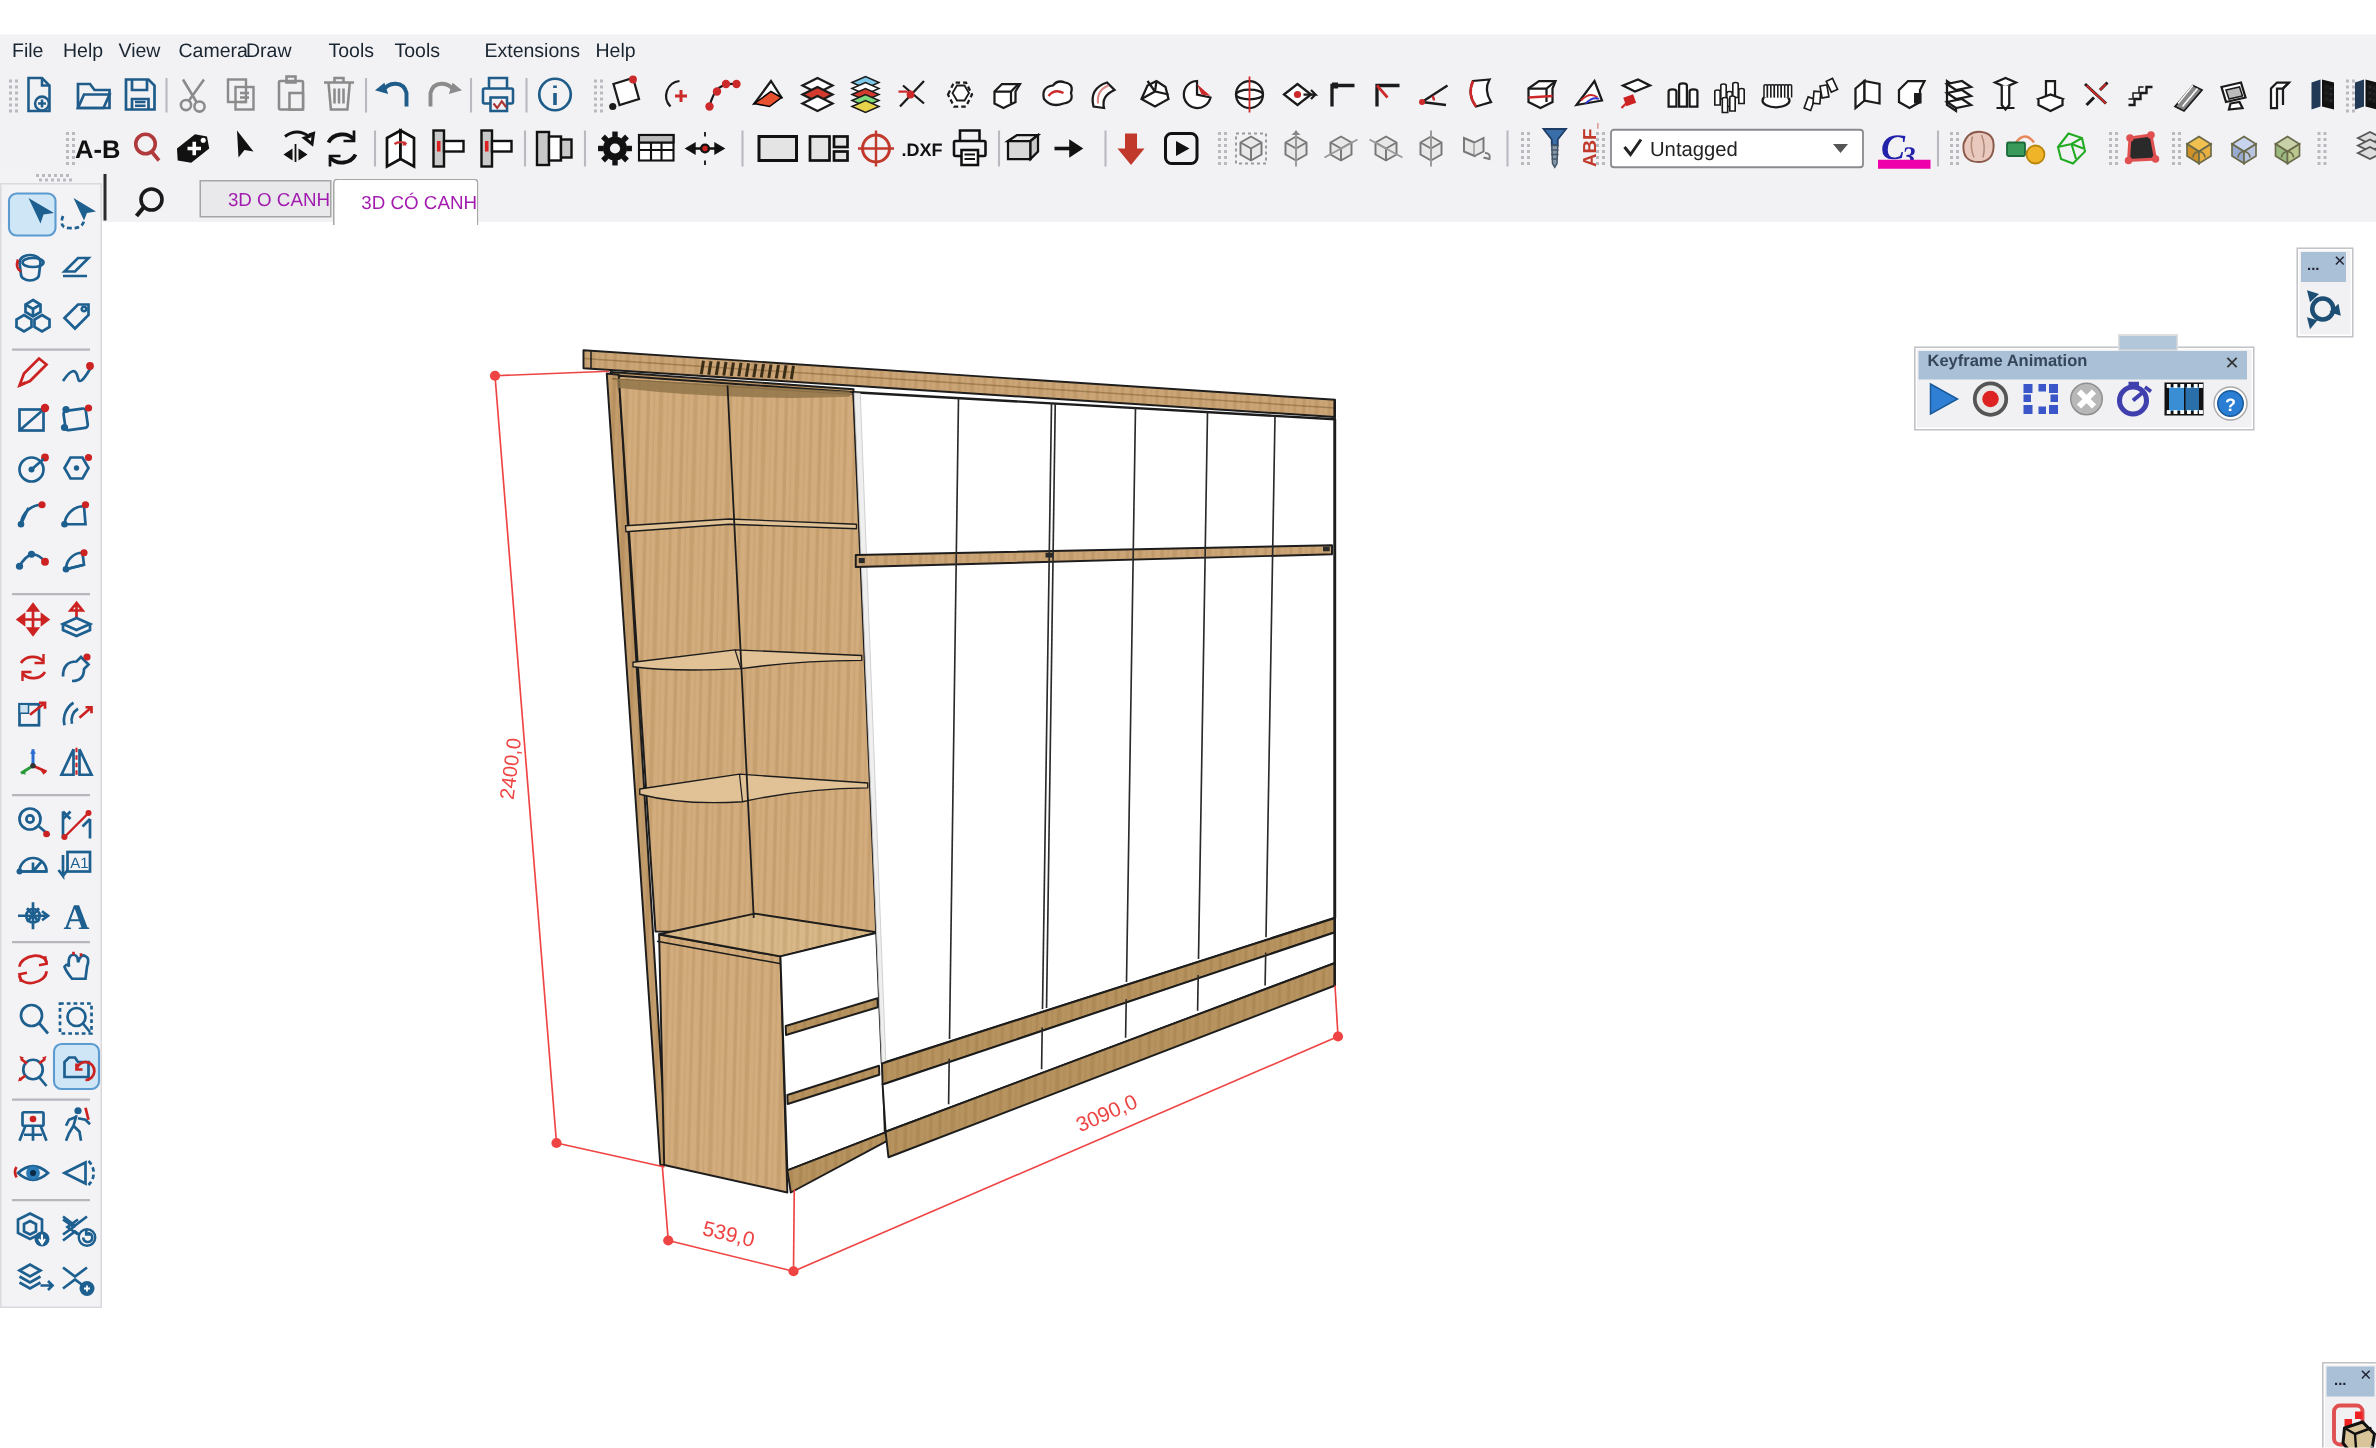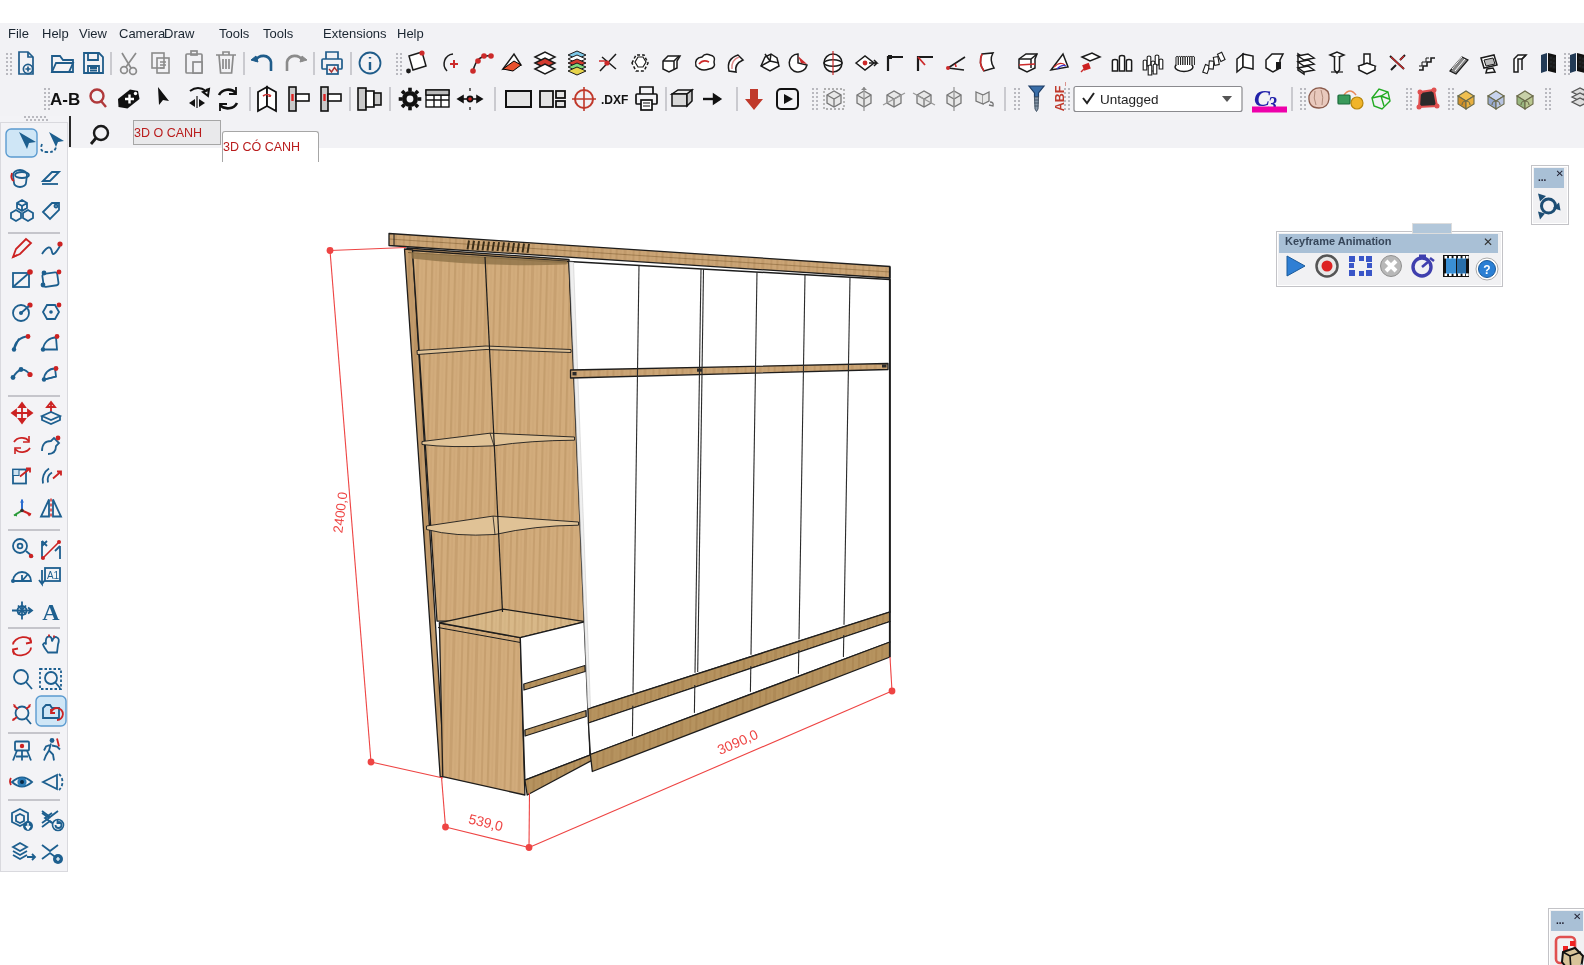--- a/index.html
+++ b/index.html
@@ -4,23 +4,23 @@
 html,body{margin:0;padding:0;width:1584px;height:965px;overflow:hidden;
  font-family:"Liberation Sans",sans-serif;background:#fff;}
 #app{position:relative;width:1584px;height:965px;background:#fff;}
 .titlebar{position:absolute;left:0;top:0;width:1584px;height:23px;background:#ffffff;}
 .title-text{position:absolute;left:23px;top:4px;font-size:13px;color:#16202c;}
 .menubar{position:absolute;left:0;top:23px;width:1584px;height:22px;background:#f2f2f5;border-bottom:1px solid #e8e8ec;}
 .menubar span{position:absolute;top:3px;font-size:13px;color:#1a2530;}
 .tbar{position:absolute;left:0;width:1584px;background:#f2f2f5;}
 .tabbar{position:absolute;left:0;top:116px;width:1584px;height:32px;background:#f2f2f5;}
 .canvas{position:absolute;left:0;top:148px;width:1584px;height:817px;background:#ffffff;}
-.tab{position:absolute;box-sizing:border-box;font-size:12.5px;color:#b91c1c;text-align:left;}
+.tab{position:absolute;box-sizing:border-box;font-size:12.5px;color:#a21caf;text-align:right;}
 .tab1{left:133px;top:120px;width:88px;height:25px;background:#e9e9eb;border:1px solid #a6a6a6;padding-top:5px;}
-.tab2{left:222px;top:119px;width:97px;height:31px;background:#ffffff;border:1px solid #a6a6a6;border-bottom:none;border-radius:3px 3px 0 0;padding-top:8px;z-index:3;margin-top:12px;}
+.tab2{left:222px;top:119px;width:97px;height:31px;background:#ffffff;border:1px solid #a6a6a6;border-bottom:none;border-radius:3px 3px 0 0;padding-top:8px;z-index:3;}
 .vline{position:absolute;left:69px;top:116px;width:2px;height:31px;background:#2a2a2a;}
 .panel{position:absolute;background:#f1f1f3;border:1px solid #c3c3c7;box-shadow:0 0 0 1px #ffffff inset;}
 .ptitle{position:absolute;background:#a9c0d6;}
 svg{display:block}
 </style></head><body>
 <div id="app">
 <div class="menubar">
       <span style="left:8px">File</span>
       <span style="left:42px">Help</span>
       <span style="left:79px">View</span>

